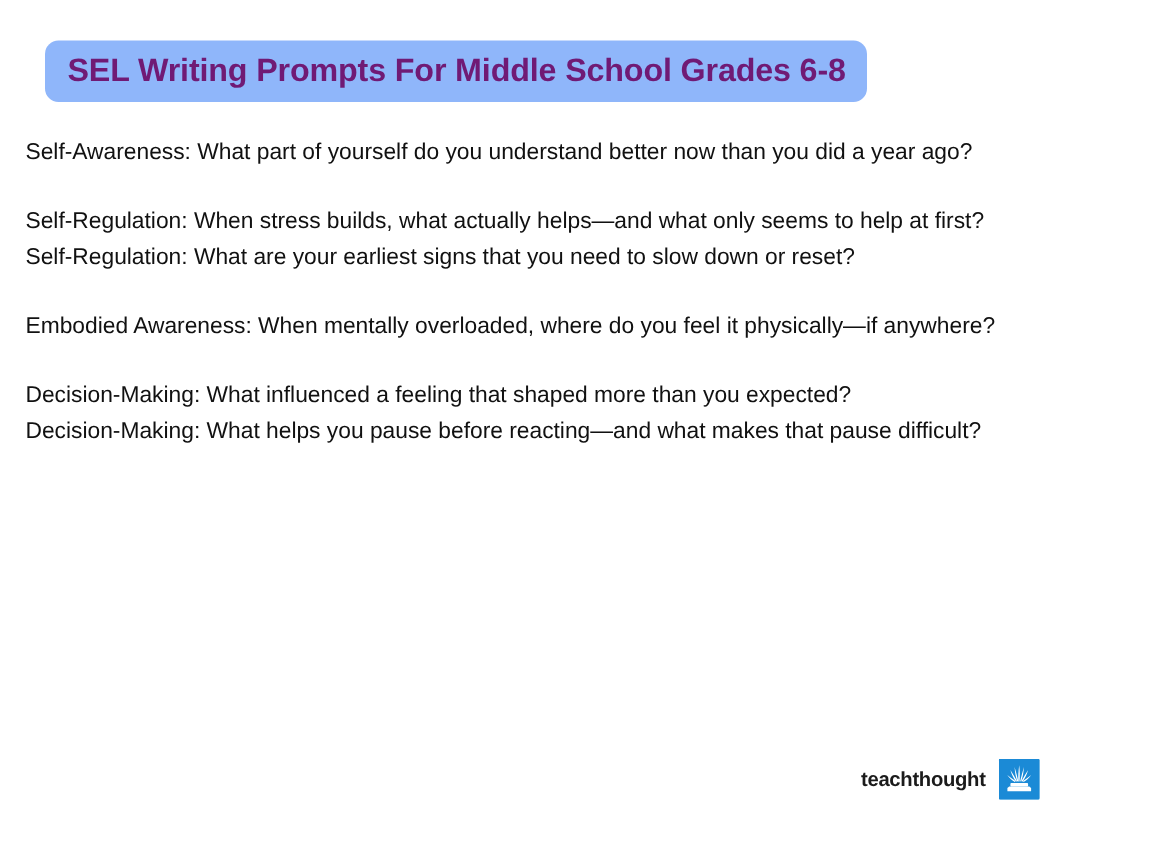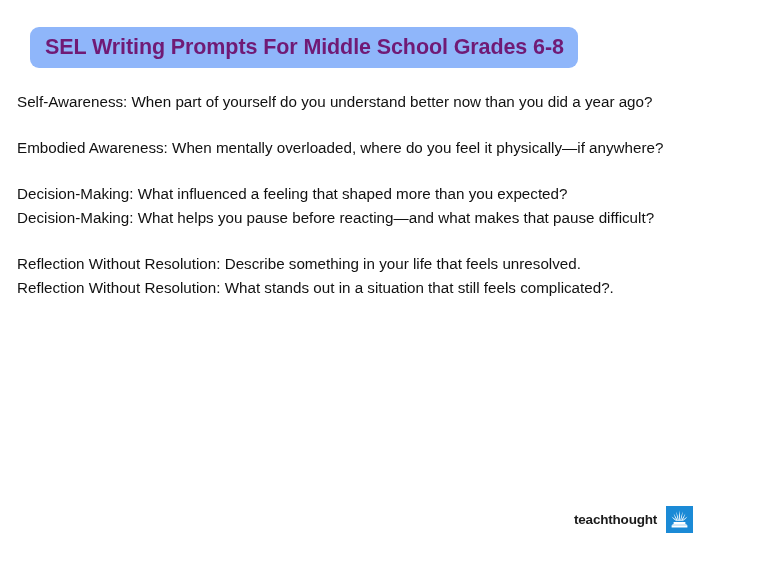--- a/index.html
+++ b/index.html
@@ -99,38 +99,38 @@
 
 <div class="page">
 
   <div class="title-banner">
     <span class="title-text">SEL Writing Prompts For Middle School Grades 6-8</span>
   </div>
 
   <div class="prompt-body">
 
     <div class="prompt-group">
-      <div class="prompt-line">Self-Awareness: When part of yourself do you understand better now than you did a year ago?</div>
+      <div class="prompt-line">Self-Awareness: What part of yourself do you understand better now than you did a year ago?</div>
     </div>
 
+    <div class="prompt-group">
+      <div class="prompt-line">Self-Regulation: When stress builds, what actually helps—and what only seems to help at first?</div>
+      <div class="prompt-line">Self-Regulation: What are your earliest signs that you need to slow down or reset?</div>
+    </div>
 
 
     <div class="prompt-group">
       <div class="prompt-line">Embodied Awareness: When mentally overloaded, where do you feel it physically—if anywhere?</div>
     </div>
 
     <div class="prompt-group">
       <div class="prompt-line">Decision-Making: What influenced a feeling that shaped more than you expected?</div>
       <div class="prompt-line">Decision-Making: What helps you pause before reacting—and what makes that pause difficult?</div>
     </div>
 
-    <div class="prompt-group">
-      <div class="prompt-line">Reflection Without Resolution: Describe something in your life that feels unresolved.</div>
-      <div class="prompt-line">Reflection Without Resolution: What stands out in a situation that still feels complicated?.</div>
-    </div>
 
   </div>
 
   <div class="footer-logo">
     <span class="wordmark">teachthought</span>
     <span class="logo-mark">
       <svg width="27" height="27" viewBox="0 0 27 27" aria-hidden="true">
         <rect x="0" y="0" width="27" height="27" fill="#1b8ad6"></rect>
         <g fill="#ffffff">
           <path d="M13.5 4.2 C13.9 8.0 14.0 11.6 13.7 15.0 L12.9 15.0 C12.7 11.6 12.9 8.0 13.5 4.2 Z"></path>

